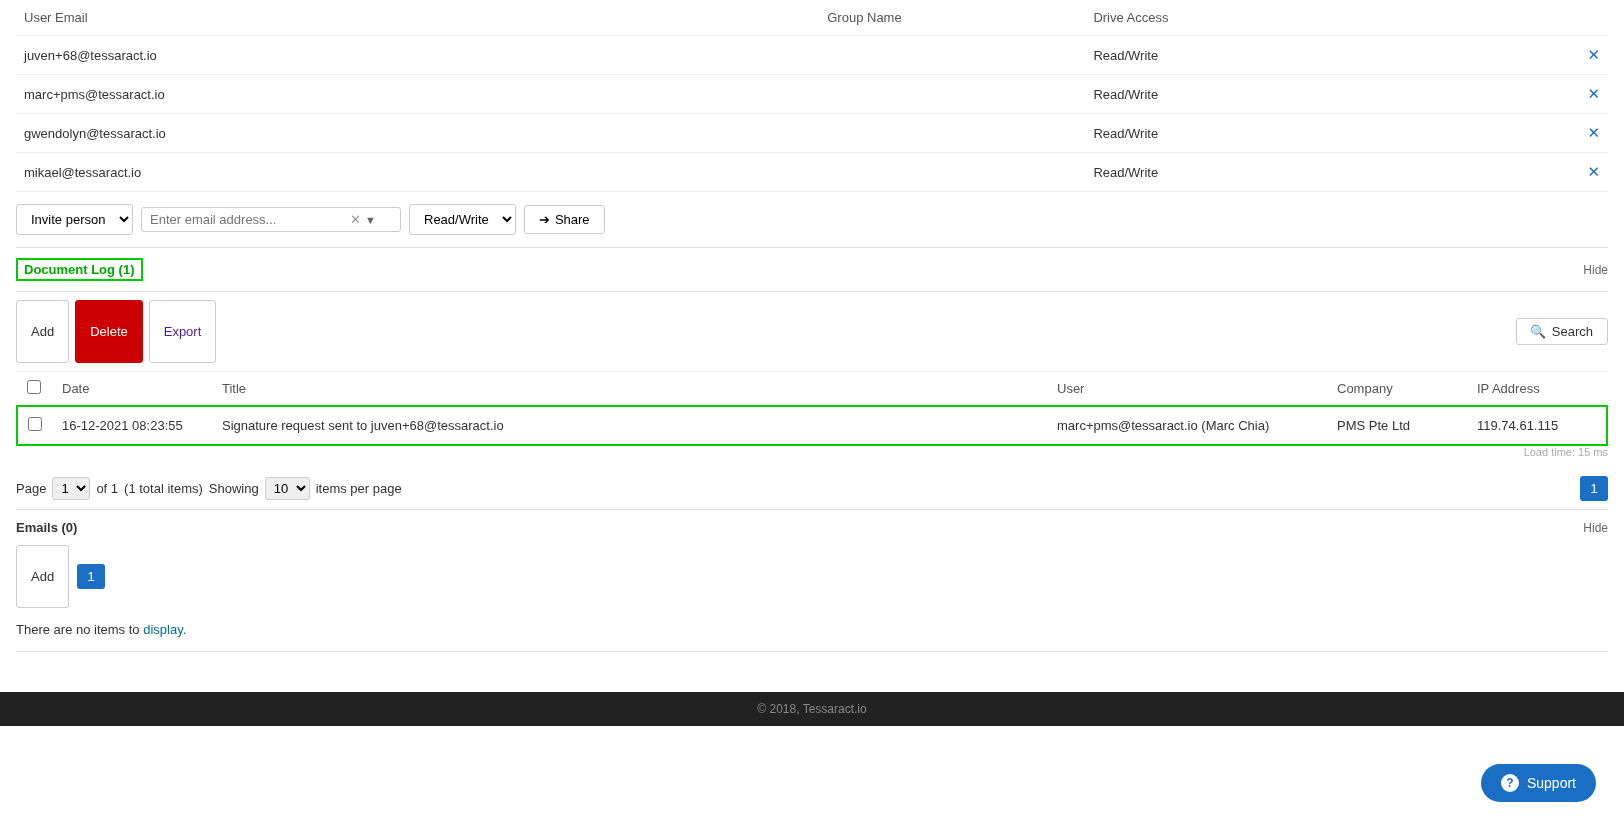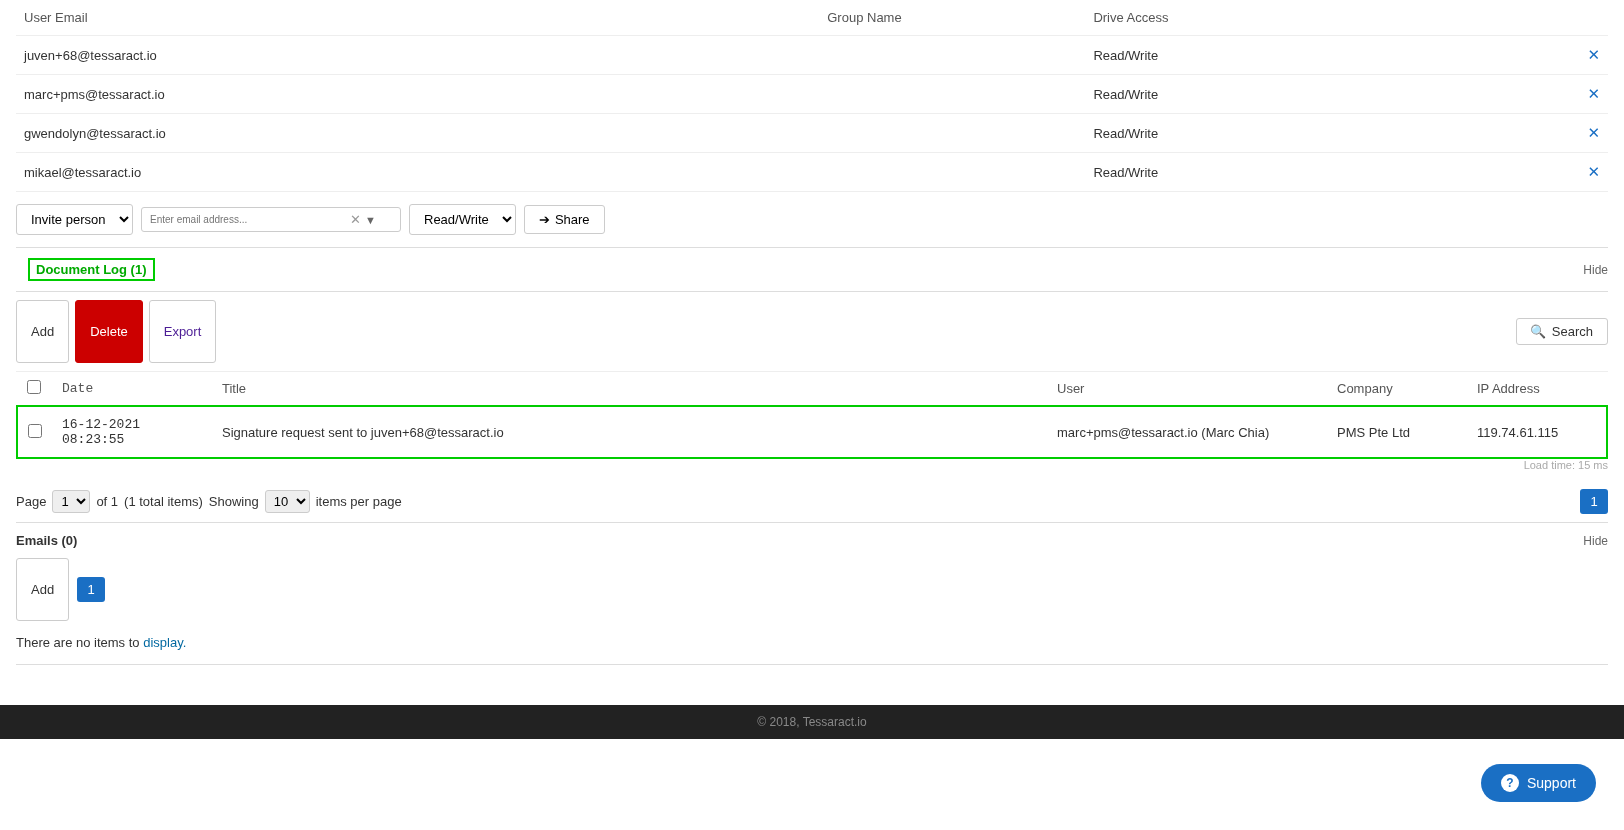--- a/index.html
+++ b/index.html
@@ -8,21 +8,20 @@
     .container { width: 100%; max-width: 1624px; padding: 0 16px; }
     .section-title {
       font-weight: bold;
       font-size: 13px;
       color: #333;
     }
     .section-title.highlighted {
       border: 2px solid #00cc00;
       padding: 2px 6px;
       color: #00aa00;
-      margin-left: 12px;
     }
     .section-action {
       font-size: 12px;
       color: #666;
       cursor: pointer;
     }
 
     
     .users-table {
       width: 100%;
@@ -65,21 +64,21 @@
       display: flex;
       align-items: center;
       border: 1px solid #ccc;
       border-radius: 3px;
       padding: 4px 8px;
       flex: 0 0 260px;
     }
     .email-input {
       border: none;
       outline: none;
-      font-size: 10px;
+      font-size: 13px;
       width: 200px;
       color: #be185d;
     }
     .email-clear {
       color: #999;
       font-size: 13px;
       cursor: pointer;
       margin-right: 4px;
     }
     .email-dropdown-arrow {
@@ -195,21 +194,21 @@
       font-size: 13px;
     }
     .log-table tr.highlighted-row td {
       
     }
     .highlighted-row {
       outline: 2px solid #00cc00;
       outline-offset: -1px;
     }
     .log-table .col-check { width: 30px; }
-    .log-table .col-date { width: 160px; font-family: Liberation Mono, monospace; }
+    .log-table .col-date { width: 160px; }
     .log-table .col-title { }
     .log-table .col-user { width: 280px; }
     .log-table .col-company { width: 140px; }
     .log-table .col-ip { width: 140px; }
 
     
     .pagination-row {
       display: flex;
       justify-content: space-between;
       align-items: center;

